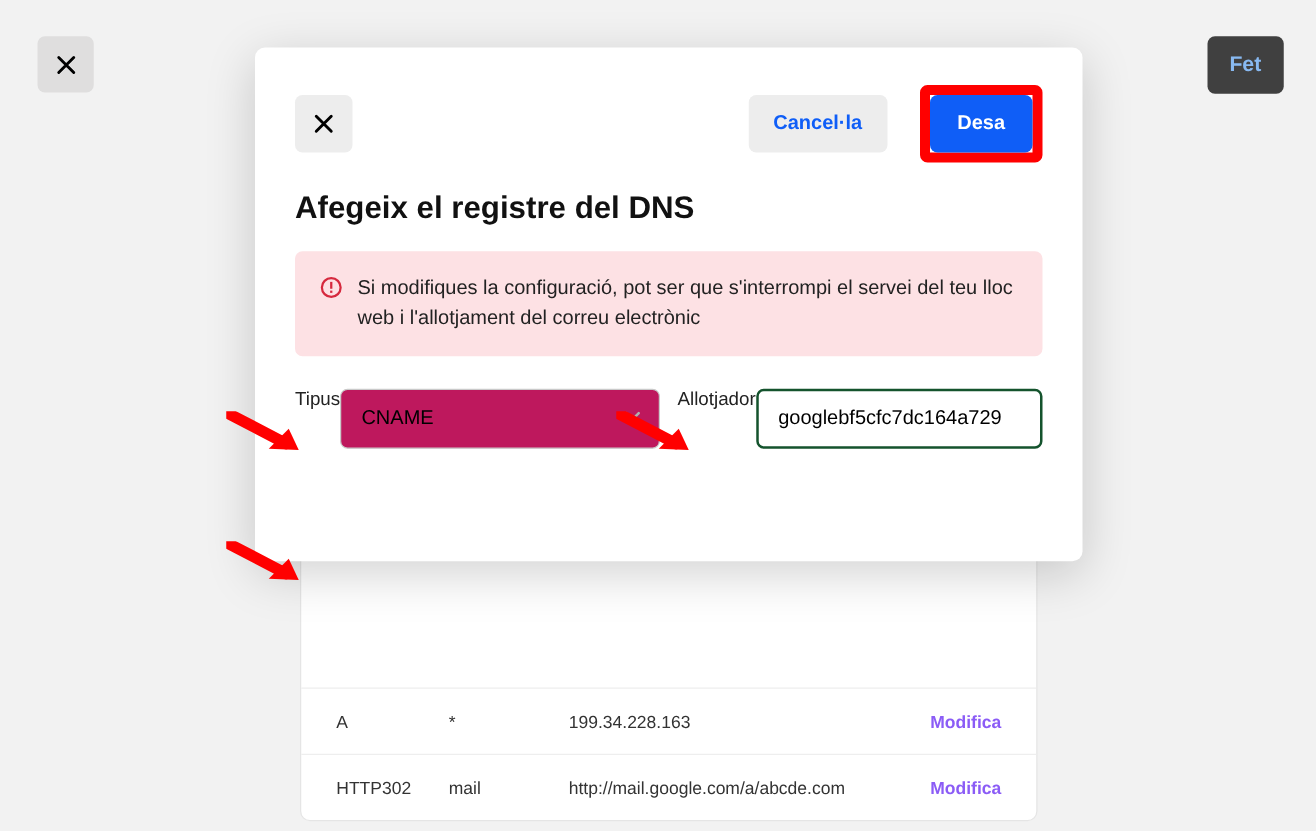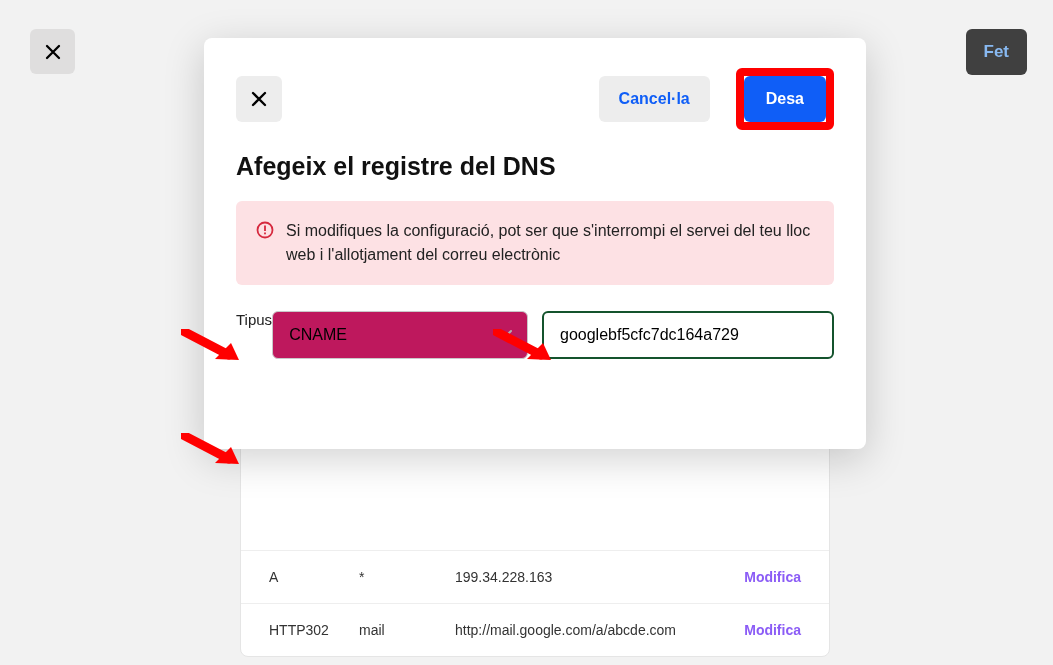--- a/index.html
+++ b/index.html
@@ -258,20 +258,21 @@
       <div class="select-wrap">
         <input class="select-field" readonly="" value="CNAME" style="">
         <span class="chevron">
           <svg width="16" height="16" viewBox="0 0 16 16">
               <path d="M3 6 L8 11 L13 6" fill="none" stroke="#b0b0b0" stroke-width="2" stroke-linecap="round" stroke-linejoin="round"></path>
             </svg>
         </span>
       </div>
     </div>
     <div class="form-group">
+      <label class="form-label">Allotjador</label>
       <input class="text-field focused" type="text" value="googlebf5cfc7dc164a729" style="">
     </div>
   </div>
 
 </div>
 
 <div class="arrow" style="left:181px; top:329px;">
   <svg width="62" height="36" viewBox="0 0 62 36">
       <path d="M2 2 L48 26" stroke="#ff0000" stroke-width="9" stroke-linecap="round"></path>
       <path d="M58 31 L34 30 L50 14 Z" fill="#ff0000"></path>

